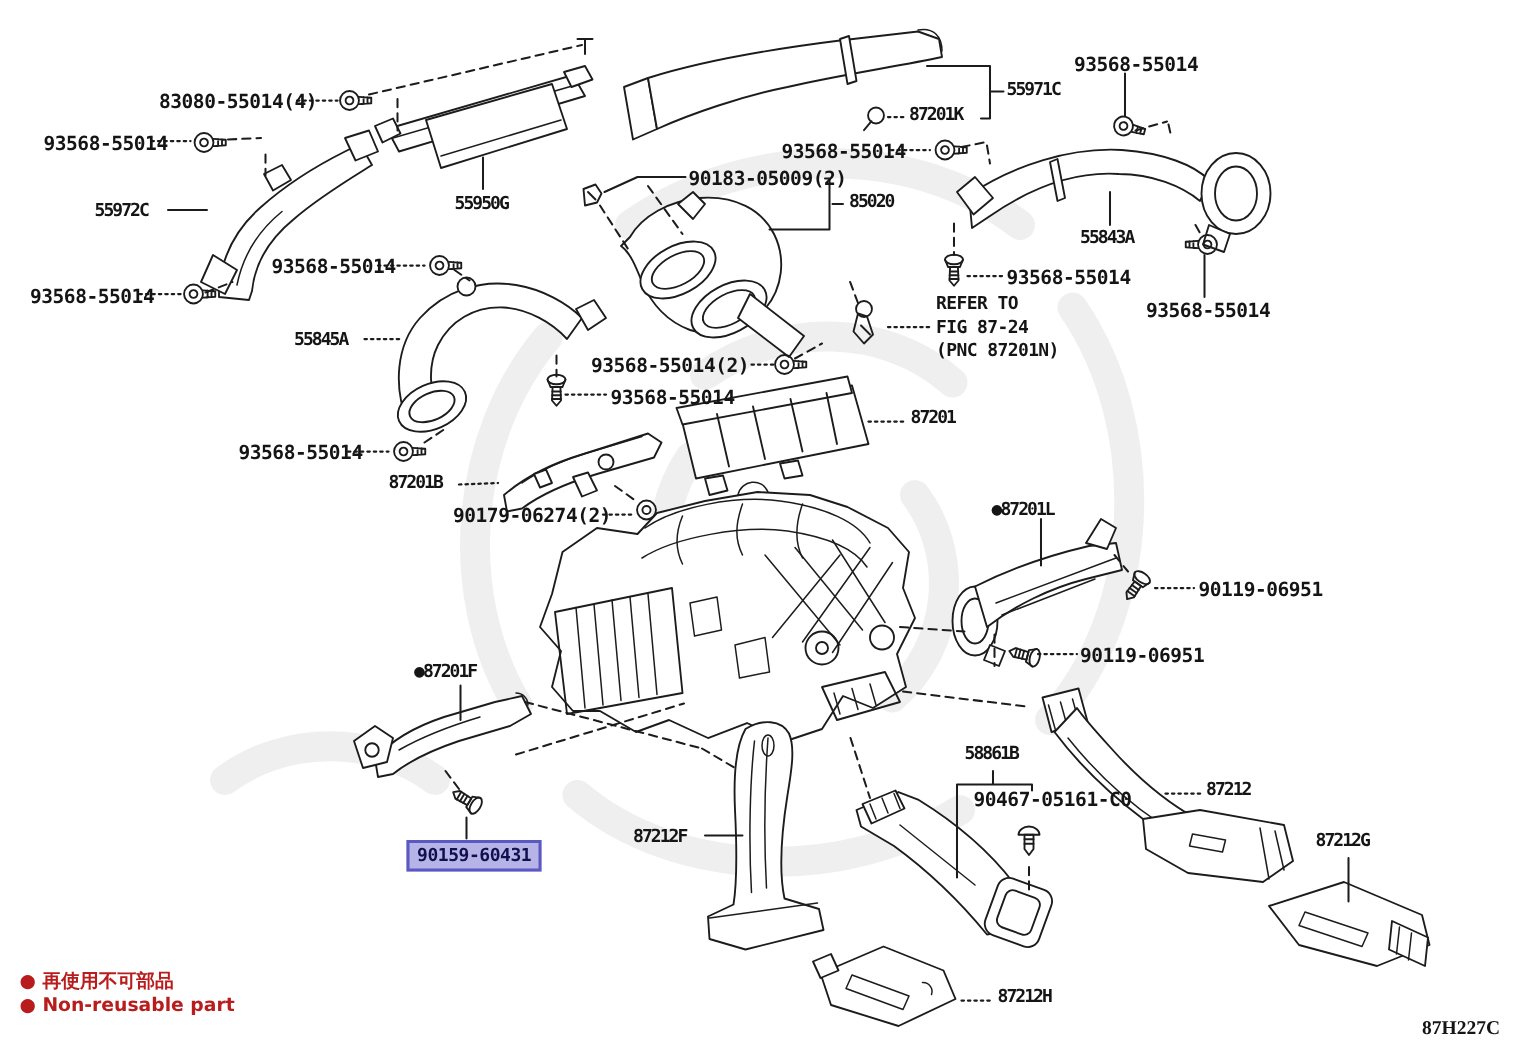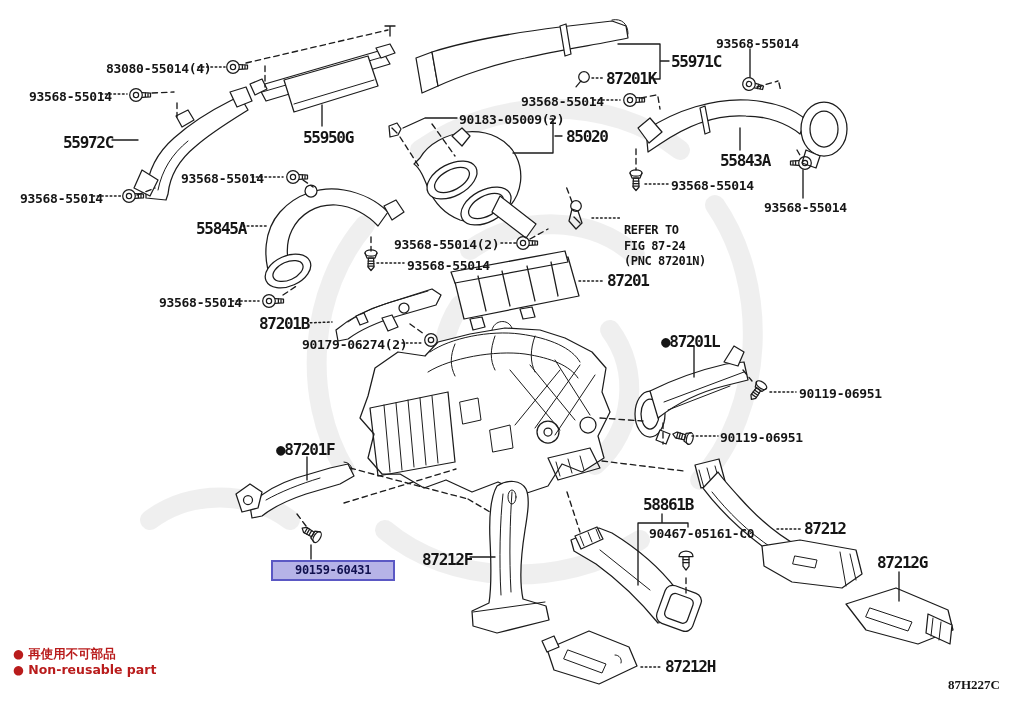--- a/index.html
+++ b/index.html
@@ -11,23 +11,23 @@
       stroke-linejoin:round;stroke-linecap:round;}
   .art .pw{fill:#ffffff;}
   .art .thin{stroke-width:1;}
   .art .ls{stroke-width:1.35;}
   .art .ld{stroke-width:1.5;stroke-dasharray:1.6,2.7;}
   .art .dd{stroke-width:1.35;stroke-dasharray:5.5,4;}
   .art .wm{stroke:#000;stroke-opacity:0.062;stroke-width:20;}
   
   .lbl{position:absolute;white-space:nowrap;color:#151515;font-weight:700;cursor:default;}
   .s{font-size:13px;letter-spacing:-0.3px;}
-  .m{font-size:16px;letter-spacing:-1.3px;}
-  .hl{background:#b6b3e7;border:2px solid #5b58c4;color:#10104e;padding:1px 22px 2px;font-size:12px;letter-spacing:-0.3px;}
-  .refer{position:absolute;left:624px;top:195px;font-size:12px;line-height:15.5px;letter-spacing:-0.4px;font-weight:700;color:#151515;margin-top:28px;}
+  .m{font-size:12px;letter-spacing:-1.3px;}
+  .hl{background:#b6b3e7;border:2px solid #5b58c4;color:#10104e;padding:1px 5px 2px;font-size:12px;letter-spacing:-0.3px;}
+  .refer{position:absolute;left:624px;top:195px;font-size:12px;line-height:15.5px;letter-spacing:-0.4px;font-weight:700;color:#151515;}
   .legend{position:absolute;left:13px;top:646px;color:#b91c1c;font-family:"DejaVu Sans",sans-serif;}
   .legend div{font-size:12.5px;font-weight:700;line-height:16px;}
   .dcode{position:absolute;left:948px;top:677px;font-size:13px;font-weight:700;color:#151515;font-family:Liberation Serif, serif;}
 </style>
 </head>
 <body>
 
 <div id="stage">
 
 <svg id="art" class="art" width="1024" height="707" viewBox="0 0 1024 707">

